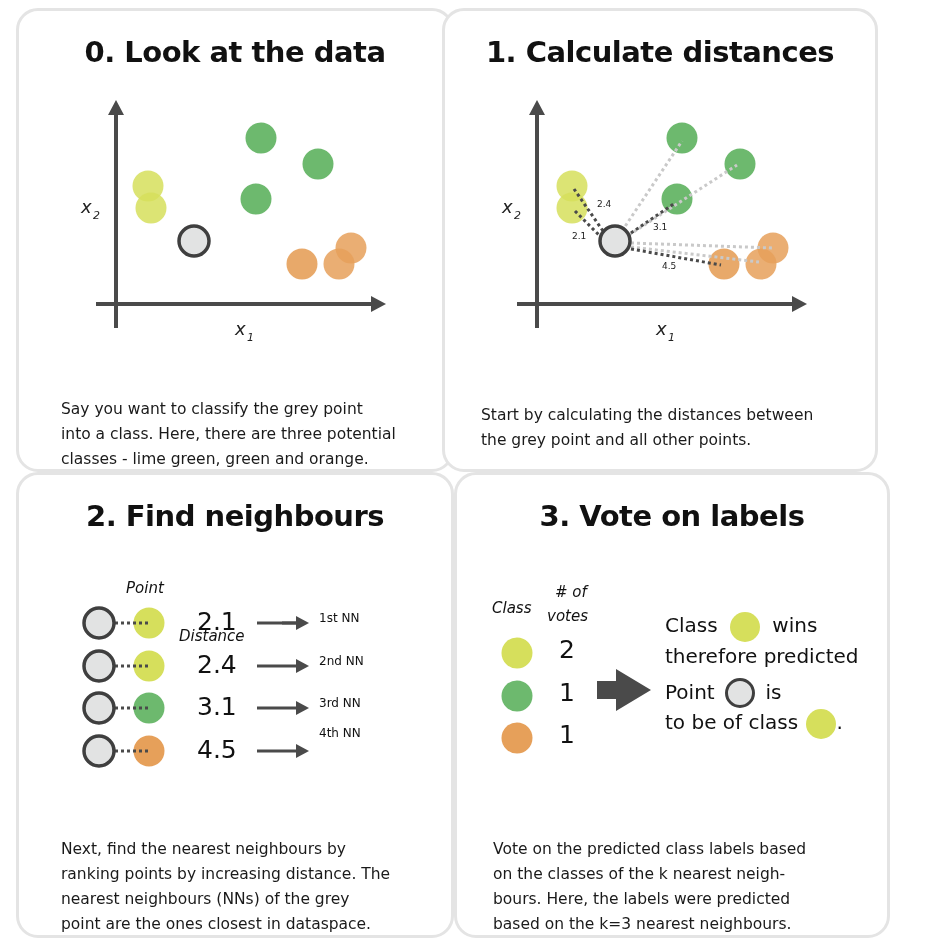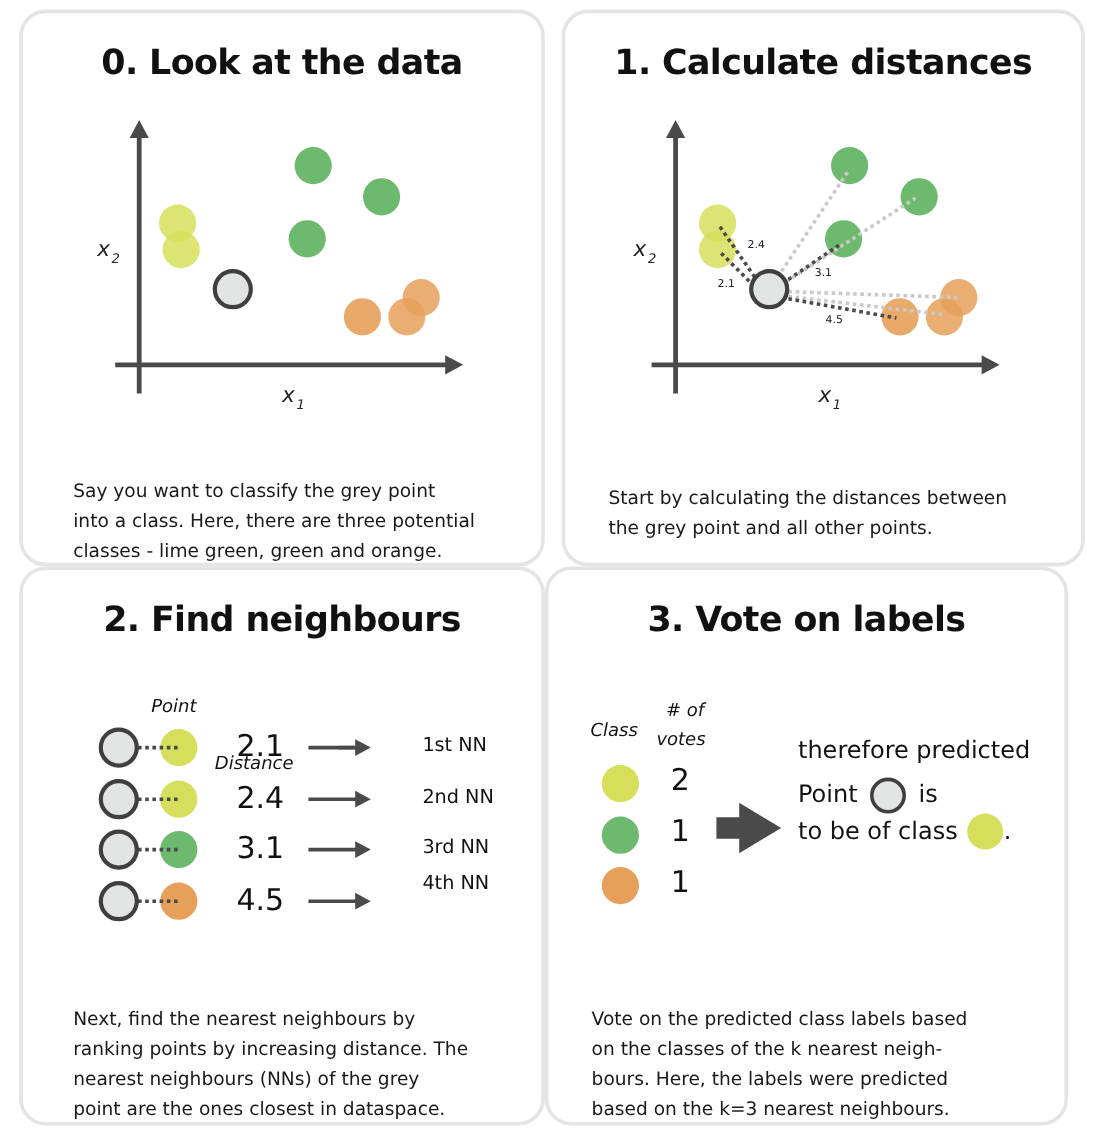--- a/index.html
+++ b/index.html
@@ -9,21 +9,21 @@
            border-radius:22px; background:#fff; }
   .title { position:absolute; left:0; right:0; text-align:center; font-weight:bold;
            font-size:29px; letter-spacing:-0.5px; color:#111; }
   .desc { position:absolute; font-size:15.5px; line-height:25px; color:#1a1a1a; white-space:pre-line;margin-top:32px; }
   svg { position:absolute; left:0; top:0; overflow:visible; }
   .axis-label { font-style:italic; font-size:18px; fill:#222; font-family:"DejaVu Sans","Liberation Sans",sans-serif; }
   .axis-sub { font-style:italic; font-size:11px; fill:#222; font-family:"DejaVu Sans","Liberation Sans",sans-serif; }
   .dist-label { font-size:9px; fill:#222; font-family:"DejaVu Sans","Liberation Sans",sans-serif; }
   .hdr-it { position:absolute; font-style:italic; font-size:15px; color:#111; }
   .big-num { position:absolute; font-size:25px; color:#111; }
-  .nn-label { position:absolute; font-size:16px; color:#111;margin-left:33px; }
+  .nn-label { position:absolute; font-size:12px; color:#111; }
   .vote-text { position:absolute; font-size:20px; color:#111; line-height:28px; }
   .inline-dot { display:inline-block; width:30px; height:30px; border-radius:50%; vertical-align:middle; }
 </style>
 </head>
 <body>
 
 <div class="panel" style="left:16px; top:8px; width:438px; height:464px;padding-left:12px;">
   <div class="title" style="top:24px;">0. Look at the data</div>
   <svg width="438" height="464">
     <g transform="translate(-16,-8)">
@@ -47,21 +47,21 @@
       <text x="90" y="216" class="axis-sub">2</text>
       <text x="232" y="332" class="axis-label">x</text>
       <text x="244" y="338" class="axis-sub">1</text>
     </g>
   </svg>
   <div class="desc" style="left:42px; top:354px; width:390px;">Say you want to classify the grey point
 into a class. Here, there are three potential
 classes - lime green, green and orange.</div>
 </div>
 
-<div class="panel" style="left:468px; top:8px; width:436px; height:464px;">
+<div class="panel" style="left:442px; top:8px; width:436px; height:464px;">
   <div class="title" style="top:24px;">1. Calculate distances</div>
   <svg width="436" height="464">
     <g transform="translate(-454,-8)">
 
       <line x1="546" y1="108" x2="546" y2="325" stroke="#4a4a4a" stroke-width="4"></line>
       <polygon points="546,97 538,112 554,112" fill="#4a4a4a"></polygon>
       <line x1="526" y1="301" x2="805" y2="301" stroke="#4a4a4a" stroke-width="4"></line>
       <polygon points="816,301 801,293 801,309" fill="#4a4a4a"></polygon>
 
       <circle cx="581" cy="183" r="15.5" fill="#d6df5c" fill-opacity="0.85"></circle>
@@ -168,20 +168,25 @@
       <circle cx="514" cy="735" r="15.5" fill="#e6a05a"></circle>
       <polygon points="594,678 613,678 613,666 648,687 613,708 613,696 594,696" fill="#4a4a4a"></polygon>
     </g>
   </svg>
 
   <div class="big-num" style="left:102px; top:160px;">2</div>
   <div class="big-num" style="left:102px; top:203px;">1</div>
   <div class="big-num" style="left:102px; top:245px;">1</div>
 
   <div class="vote-text" style="left:208px; top:136px; width:220px;">
+    <div>
+      <span>Class</span>
+      <span class="inline-dot" style="background:#d6df5c; margin:0 6px;"></span>
+      <span>wins</span>
+    </div>
     <div style="white-space:nowrap;">therefore predicted</div>
     <div style="margin-top:8px;">
       <span>Point</span>
       <span class="inline-dot" style="background:#e2e3e3; border:3.5px solid #3f3f3f; width:24px; height:24px; margin:0 4px;"></span>
       <span>is</span>
     </div>
     <div style="white-space:nowrap;">
       <span>to be of class</span>
       <span class="inline-dot" style="background:#d6df5c; margin-left:2px;"></span><span>.</span>
     </div>

